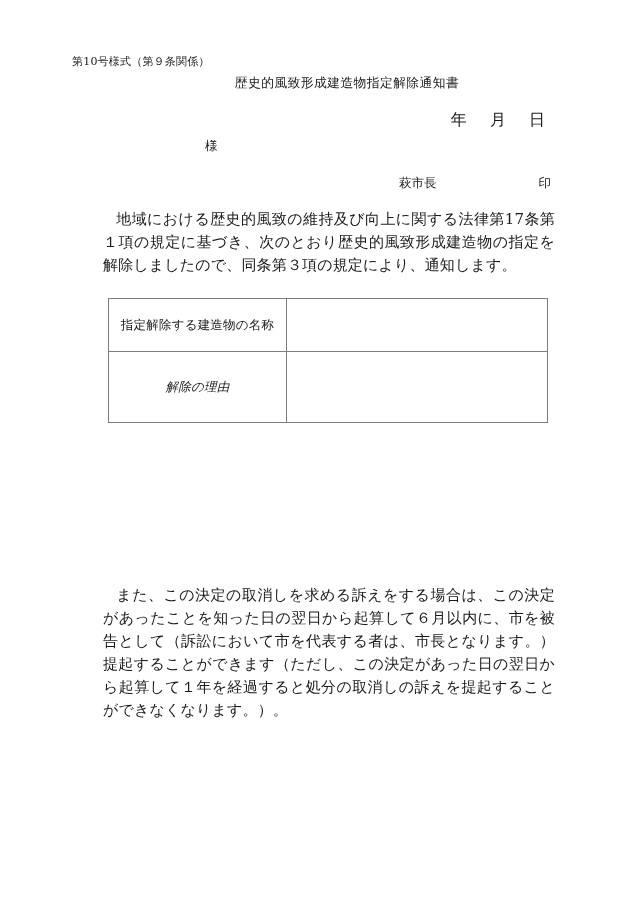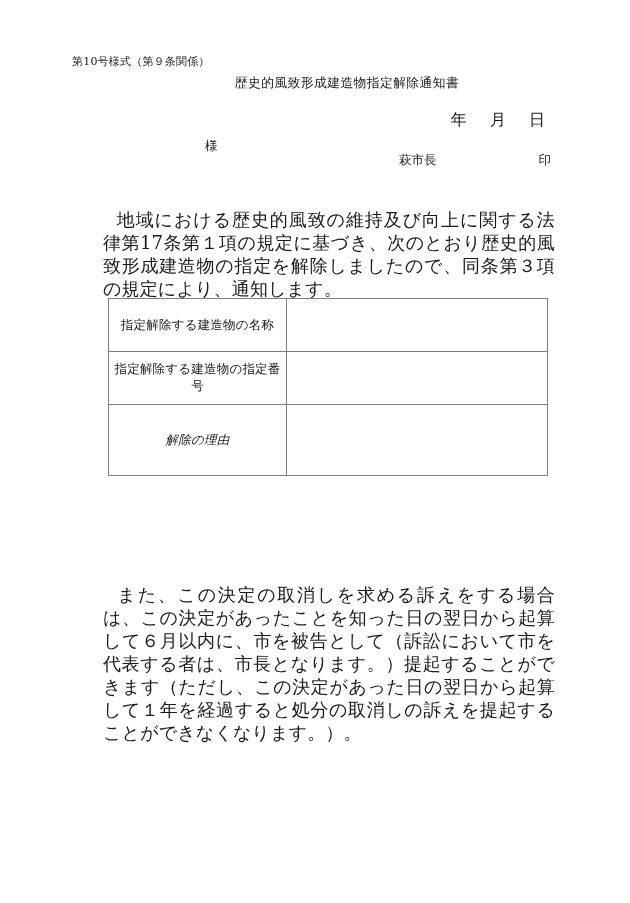--- a/index.html
+++ b/index.html
@@ -66,36 +66,36 @@
     left: 205px;
     top: 138px;
     font-size: 12.5px;
     white-space: nowrap;
   }
 
   
   .signer {
     position: absolute;
     left: 399px;
-    top: 152px;
+    top: 175px;
     font-size: 12.5px;
     white-space: nowrap;
   }
   .signer .seal {
     display: inline-block;
     margin-left: 98px;
     font-size: 12.5px;
   }
 
   
   .para {
     position: absolute;
     left: 103px;
     width: 452px;
-    font-size: 18px;
+    font-size: 15px;
     line-height: 23px;
     text-align: justify;
     text-justify: inter-ideograph;
     letter-spacing: 0.15px;
   }
   .para.intro { top: 208px; }
   .para.appeal-1 { top: 492px; }
   .para.appeal-2 { top: 584px; font-family: Liberation Serif, serif; }
   .para .indent { display: inline-block; width: 13px; }
 
@@ -155,24 +155,20 @@
   <div class="para intro">
     <span class="indent"></span><span>地域における歴史的風致の維持及び向上に関する法律第17条第１項の規定に基づき、次のとおり歴史的風致形成建造物の指定を解除しましたので、同条第３項の規定により、通知します。</span>
   </div>
 
   <table class="info-table">
     <tbody>
       <tr class="r1">
         <td class="label">指定解除する建造物の名称</td>
         <td class="value"></td>
       </tr>
-      <tr class="r2">
-        <td class="label">指定解除する建造物の指定番号</td>
-        <td class="value"></td>
-      </tr>
       <tr class="r3">
         <td class="label spaced">解除の理由</td>
         <td class="value"></td>
       </tr>
     </tbody>
   </table>
 
 
   <div class="para appeal-2">
     <span class="indent"></span><span>また、この決定の取消しを求める訴えをする場合は、この決定があったことを知った日の翌日から起算して６月以内に、市を被告として（訴訟において市を代表する者は、市長となります。）提起することができます（ただし、この決定があった日の翌日から起算して１年を経過すると処分の取消しの訴えを提起することができなくなります。）。</span>

